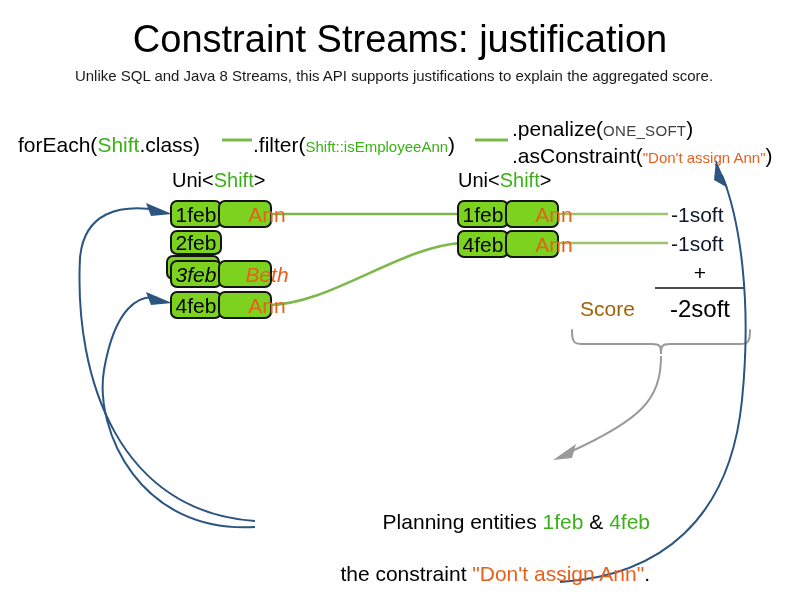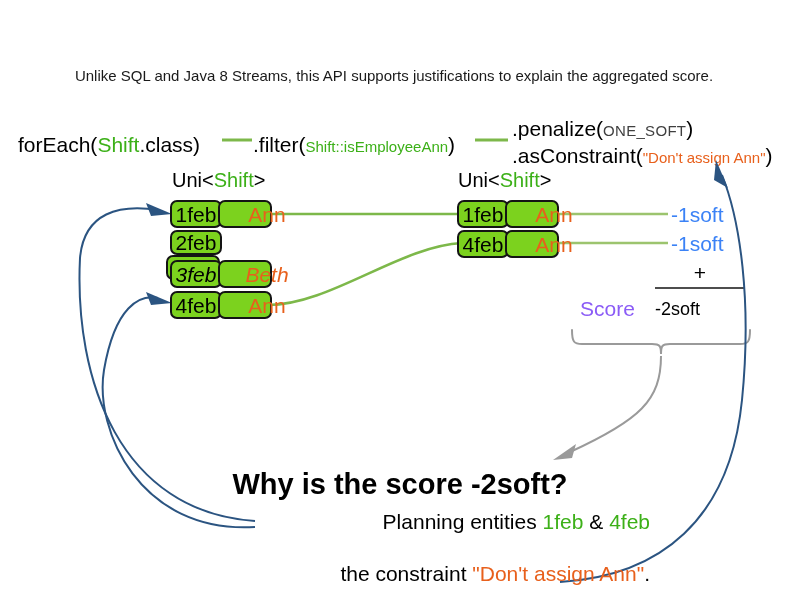--- a/index.html
+++ b/index.html
@@ -114,42 +114,42 @@
     width: 54px;
     color: #E8601C;
     margin-left: -4px;
     padding-left: 44px;
   }
 
   
   .soft-label {
     font-size: 21px;
     line-height: 24px;
-    color: #3b82f6;
+    color: #0f172a;
     white-space: nowrap;
   }
   #soft1 { left: 671px; top: 203px; }
   #soft2 { left: 671px; top: 232px; }
   #plus-sign {
     left: 655px; top: 262px; width: 90px;
     text-align: center;
     font-size: 21px;
     line-height: 22px;
     color: #000;
   }
   #score-word {
     left: 580px; top: 297px;
     font-size: 21px;
     line-height: 24px;
-    color: #8b5cf6;
+    color: #a16207;
   }
   #score-total {
     left: 655px; top: 297px; width: 90px;
-    text-align: left;
-    font-size: 18px;
+    text-align: center;
+    font-size: 24px;
     line-height: 24px;
     color: #000;
   }
 
   
   #why-heading {
     left: 150px; top: 467px; width: 500px;
     text-align: center;
     font-size: 29px;
     line-height: 34px;
@@ -170,20 +170,21 @@
   #why-line-2 { top: 535px; }
   #why-line-3 { top: 561px; }
   .why-line .ent { color: #3CB018; }
   .why-line .str { color: #E8601C; }
 </style>
 </head>
 <body>
 
 <div id="slide">
 
+  <div class="abs" id="title">Constraint Streams: justification</div>
   <div class="abs" id="subtitle">Unlike SQL and Java 8 Streams, this API supports justifications to explain the aggregated score.</div>
 
   <div class="abs code" id="code-foreach"><span>forEach(</span><span class="type">Shift</span><span>.class)</span></div>
 
   <div class="abs code" id="code-penalize"><span>.penalize(</span><span class="const">ONE_SOFT</span><span>)</span></div>
 
   <div class="abs code" id="code-filter"><span>.filter(</span><span class="mref">Shift::isEmployeeAnn</span><span>)</span></div>
 
   <div class="abs code" id="code-asconstraint"><span>.asConstraint(</span><span class="str">"Don't assign Ann"</span><span>)</span></div>
 
@@ -250,17 +251,16 @@
       <div class="cell name">Ann</div>
     </div>
   </div>
 
   <div class="abs soft-label" id="soft1">-1soft</div>
   <div class="abs soft-label" id="soft2">-1soft</div>
   <div class="abs" id="plus-sign">+</div>
   <div class="abs" id="score-word">Score</div>
   <div class="abs" id="score-total">-2soft</div>
 
-  <div class="abs" id="why-heading">Why is the score -2soft?</div>
   <div class="abs why-line" id="why-line-1"><span>Planning entities </span><span class="ent">1feb</span><span> &amp; </span><span class="ent">4feb</span></div>
   <div class="abs why-line" id="why-line-3"><span>the constraint </span><span class="str">"Don't assign Ann"</span><span>.</span></div>
 
 </div>
 
 </body></html>

